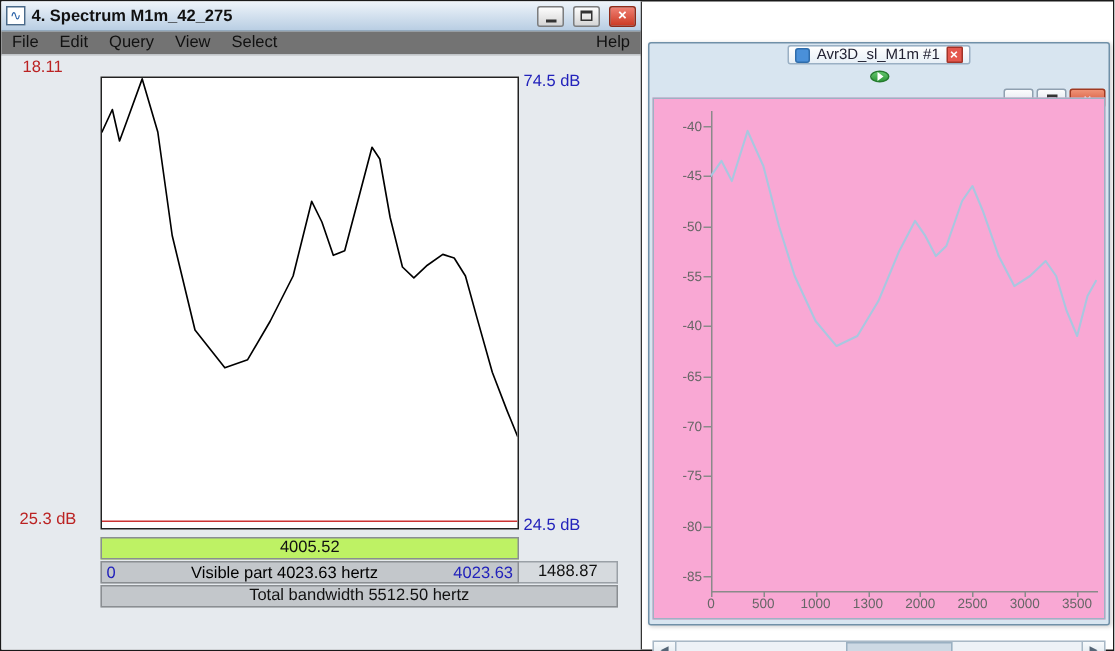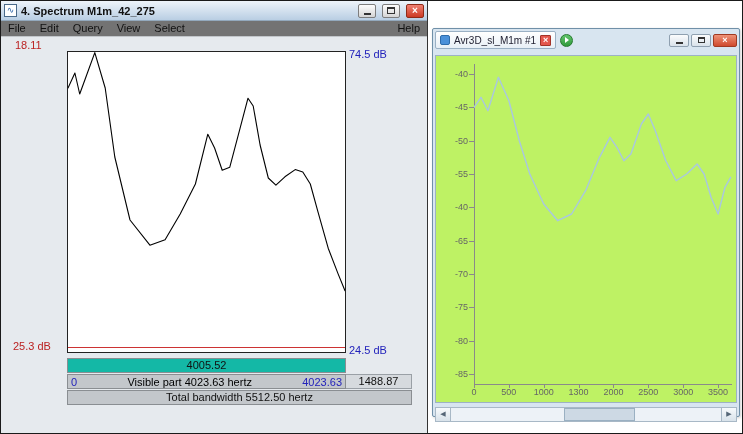--- a/index.html
+++ b/index.html
@@ -32,21 +32,21 @@
   .cursor-line { position:absolute; left:0; right:0; height:1px; background:#cc3333; }
 
   .lbl { position:absolute; white-space:nowrap; font-size:11px; }
   .lbl-red { color:#bb2222; }
   .lbl-blue { color:#2222bb; }
   .lbl-18  { left:14px;  top:2px; }
   .lbl-745 { left:348px; top:11px; }
   .lbl-253 { left:12px;  top:303px; }
   .lbl-245 { left:348px; top:307px; }
 
-  .row1 { position:absolute; left:66px; top:321px; width:279px; height:15px; background:#14b8a6; border:1px solid #8a8e92;
+  .row1 { position:absolute; left:66px; top:321px; width:279px; height:15px; background:#bef264; border:1px solid #8a8e92;
           text-align:center; line-height:13px; color:#111; }
   .row2 { position:absolute; left:66px; top:337px; width:345px; height:15px; display:flex; }
   .vis-bar { width:279px; background:#c3c7cb; border:1px solid #8a8e92; display:flex; align-items:center;
              justify-content:space-between; padding:0 3px; }
   .remainder { flex:1; background:#d6dade; border:1px solid #9aa0a6; border-left:0; text-align:center; line-height:13px; color:#111; }
   .row3 { position:absolute; left:66px; top:353px; width:345px; height:15px; background:#c3c7cb; border:1px solid #8a8e92;
           text-align:center; line-height:13px; color:#111; }
 
   .btnrow { position:absolute; left:0; top:372px; width:427px; height:22px; }
   .pbtn { position:absolute; top:0; height:16px; font-size:11px; line-height:14px; text-align:center; color:#111;
@@ -63,38 +63,38 @@
   .sb-btn-r { border-right:0; border-left:1px solid #9aa0a6; }
   .sb-track { flex:1; position:relative; }
   .sb-thumb { position:absolute; left:0; top:0; width:46px; height:100%; background:#c6cace; border-right:1px solid #9aa0a6; }
 
   .group { position:absolute; left:390px; top:2px; display:flex; align-items:center; gap:3px; font-size:11px; color:#111; }
   .group input { width:12px; height:12px; margin:0; }
 
   
   .rw { position:absolute; left:431px; top:27px; width:308px; height:389px; background:#d8e5f0;
         border:1px solid #7090a8; border-radius:2px; box-shadow:1px 1px 3px rgba(0,0,0,.18); }
-  .rw-titlebar { height:22px; display:flex; align-items:center; padding:1px 2px; gap:4px; }
+  .rw-titlebar { height:22px; display:flex; align-items:center; padding:1px 2px; gap:4px;flex-direction:column; }
   .tab { height:18px; display:flex; align-items:center; gap:4px; padding:0 4px;
          background:linear-gradient(#ffffff,#e7eff6); border:1px solid #9ab0c4; border-radius:2px; }
   .tab-icon { width:10px; height:10px; background:#4a90d9; border-radius:2px; border:1px solid #2e6cab; }
   .tab-label { font-size:10px; color:#223; white-space:nowrap; }
   .tab-close { width:11px; height:11px; background:#e4574d; border:1px solid #a23328; border-radius:1px;
                color:#fff; font-size:9px; font-weight:bold; line-height:9px; text-align:center; }
   .green-btn { width:13px; height:13px; border-radius:50%; background:linear-gradient(#63c56d,#2f9a3a); border:1px solid #257a2e;
                display:flex; align-items:center; justify-content:center; }
   .green-arrow { width:0; height:0; border-left:4px solid #fff; border-top:3px solid transparent; border-bottom:3px solid transparent; margin-left:1px; }
   .win-btns { margin-left:auto; display:flex; gap:2px; align-items:center; }
   .rwb { width:20px; height:13px; border:1px solid #8fa0b0; border-radius:2px; background:linear-gradient(#fbfcfd,#d9e2ea);
          display:flex; align-items:center; justify-content:center; }
   .rwb .g-min { margin-top:5px; height:2px; width:7px; }
   .rwb .g-max { width:7px; height:6px; border:1px solid #333; border-top-width:2px; }
   .rwb-close { width:24px; background:linear-gradient(#ef9277,#cf4a2e); border-color:#a03a22; color:#fff; font-size:9px; font-weight:bold; }
 
-  .rw-chart { position:relative; margin:4px 2px; height:348px; background:#bef264; border:1px solid #9db2c4; overflow:hidden; }
+  .rw-chart { position:relative; margin:14px 2px; height:348px; background:#f9a8d4; border:1px solid #9db2c4; overflow:hidden; }
   .rw-chart svg { position:absolute; left:0; top:0; }
   .yaxis { position:absolute; left:38px; top:8px; width:1px; height:321px; background:#8a8a8a; }
   .xaxis { position:absolute; left:38px; top:328px; width:258px; height:1px; background:#8a8a8a; }
   .ytl { position:absolute; left:2px; width:30px; text-align:right; font-size:9px; color:#666; }
   .ytm { position:absolute; left:33px; width:5px; height:1px; background:#8a8a8a; }
   .xtl { position:absolute; top:331px; width:24px; text-align:center; font-size:9px; color:#666; }
   .xtm { position:absolute; top:328px; width:1px; height:4px; background:#8a8a8a; }
 
   .rw-scroll { margin:1px 2px 0 2px; height:15px; background:#edf2f7; border:1px solid #a8b8c6; display:flex; }
   .rsb-btn { width:15px; height:100%; background:linear-gradient(#f7fafc,#d8e2ea); border-right:1px solid #a8b8c6;

